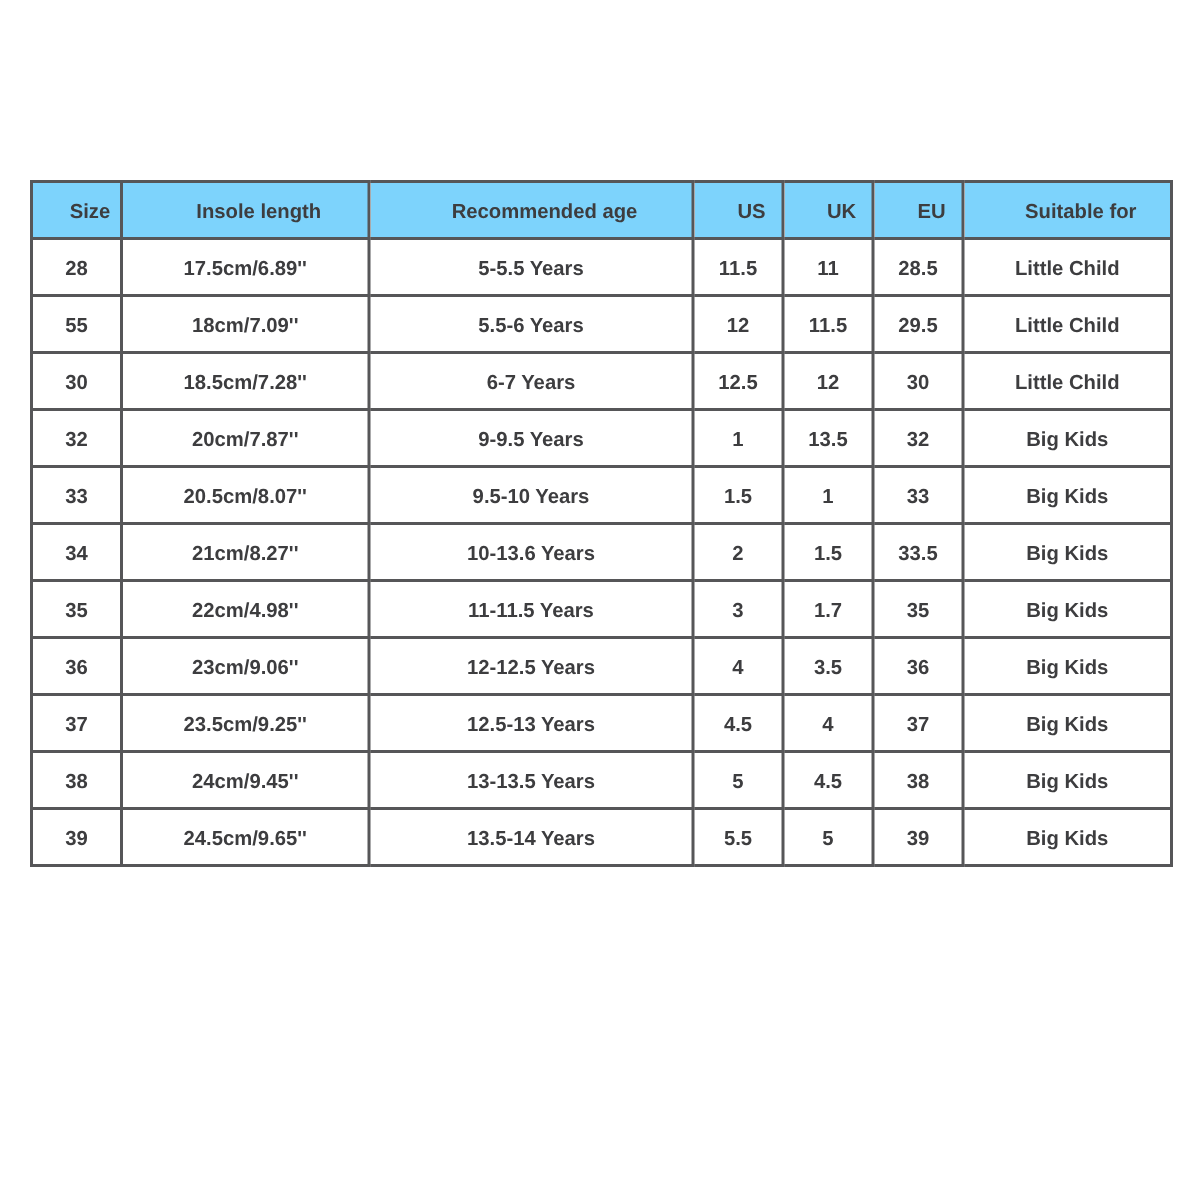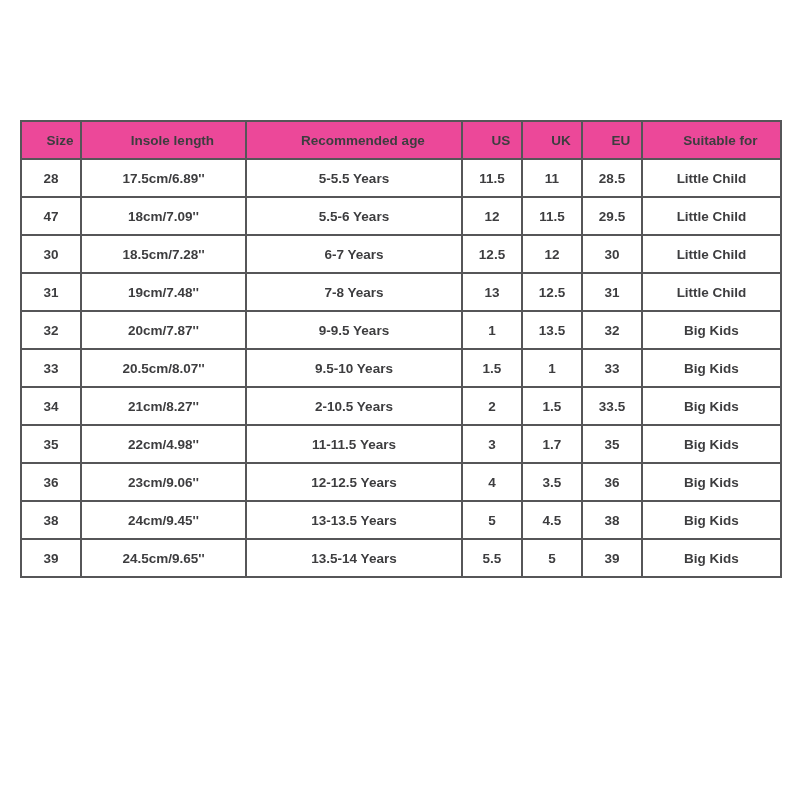--- a/index.html
+++ b/index.html
@@ -33,21 +33,21 @@
     text-align: center;
     vertical-align: middle;
     font-size: 13.5px;
     font-weight: bold;
     color: #3d3d3f;
     padding: 0 2px;
     overflow: hidden;
     white-space: nowrap;
   }
   table.size-chart th {
-    background: #ec4899;
+    background: #7dd3fc;
     padding-left: 20px;
   }
 </style>
 </head>
 <body>
 
 <div class="canvas">
   <table class="size-chart">
     <colgroup>
       <col style="width:60px">
@@ -73,44 +73,35 @@
         <tr>
           <td>28</td>
           <td>17.5cm/6.89''</td>
           <td>5-5.5 Years</td>
           <td>11.5</td>
           <td>11</td>
           <td>28.5</td>
           <td>Little Child</td>
         </tr>
         <tr>
-          <td>47</td>
+          <td>55</td>
           <td>18cm/7.09''</td>
           <td>5.5-6 Years</td>
           <td>12</td>
           <td>11.5</td>
           <td>29.5</td>
           <td>Little Child</td>
         </tr>
         <tr>
           <td>30</td>
           <td>18.5cm/7.28''</td>
           <td>6-7 Years</td>
           <td>12.5</td>
           <td>12</td>
           <td>30</td>
-          <td>Little Child</td>
-        </tr>
-        <tr>
-          <td>31</td>
-          <td>19cm/7.48''</td>
-          <td>7-8 Years</td>
-          <td>13</td>
-          <td>12.5</td>
-          <td>31</td>
           <td>Little Child</td>
         </tr>
         <tr>
           <td>32</td>
           <td>20cm/7.87''</td>
           <td>9-9.5 Years</td>
           <td>1</td>
           <td>13.5</td>
           <td>32</td>
           <td>Big Kids</td>
@@ -120,21 +111,21 @@
           <td>20.5cm/8.07''</td>
           <td>9.5-10 Years</td>
           <td>1.5</td>
           <td>1</td>
           <td>33</td>
           <td>Big Kids</td>
         </tr>
         <tr>
           <td>34</td>
           <td>21cm/8.27''</td>
-          <td>2-10.5 Years</td>
+          <td>10-13.6 Years</td>
           <td>2</td>
           <td>1.5</td>
           <td>33.5</td>
           <td>Big Kids</td>
         </tr>
         <tr>
           <td>35</td>
           <td>22cm/4.98''</td>
           <td>11-11.5 Years</td>
           <td>3</td>
@@ -142,20 +133,29 @@
           <td>35</td>
           <td>Big Kids</td>
         </tr>
         <tr>
           <td>36</td>
           <td>23cm/9.06''</td>
           <td>12-12.5 Years</td>
           <td>4</td>
           <td>3.5</td>
           <td>36</td>
+          <td>Big Kids</td>
+        </tr>
+        <tr>
+          <td>37</td>
+          <td>23.5cm/9.25''</td>
+          <td>12.5-13 Years</td>
+          <td>4.5</td>
+          <td>4</td>
+          <td>37</td>
           <td>Big Kids</td>
         </tr>
         <tr>
           <td>38</td>
           <td>24cm/9.45''</td>
           <td>13-13.5 Years</td>
           <td>5</td>
           <td>4.5</td>
           <td>38</td>
           <td>Big Kids</td>

